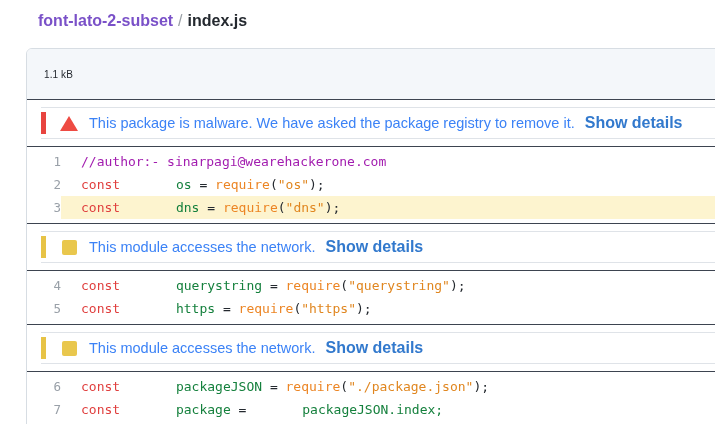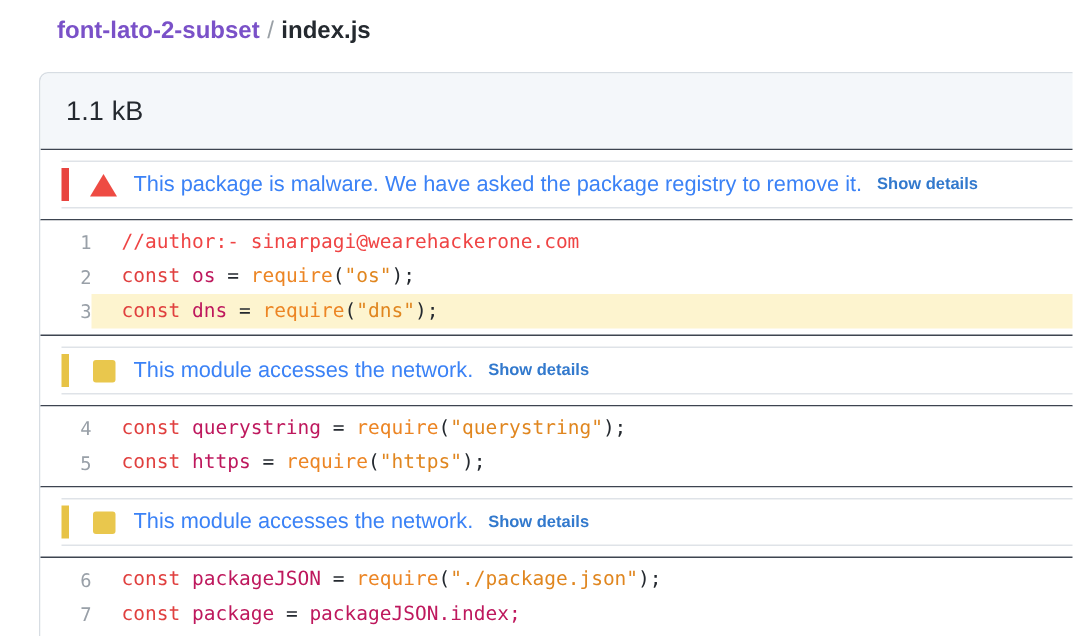--- a/index.html
+++ b/index.html
@@ -61,21 +61,21 @@
     background: #f4f7fa;
     border-bottom: 1px solid #3d4450;
     border-radius: 5px 5px 0 0;
     height: 51px;
     display: flex;
     align-items: center;
     padding-left: 17px;
     box-sizing: border-box;
   }
   .file-size {
-    font-size: 18px;
+    font-size: 10px;
     color: #24292f;
     letter-spacing: .1px;
   }
 
   
   .alert-row {
     background: #ffffff;
     border-bottom: 1px solid #3d4450;
     padding: 7px 0 7px 14px;
     box-sizing: border-box;
@@ -121,21 +121,21 @@
     border-radius: 2px;
   }
 
   .alert-text {
     font-size: 14.5px;
     color: #3b82f6;
     line-height: 20px;
     white-space: nowrap;
   }
   .alert-link {
-    font-size: 11px;
+    font-size: 16px;
     color: #3279cd;
     font-weight: 600;
     margin-left: 10px;
     text-decoration: none;
     cursor: pointer;
     white-space: nowrap;
   }
 
   
   .code-block {
@@ -166,25 +166,25 @@
     padding-right: 0;
     user-select: none;
   }
   .code-text {
     flex: 1 1 auto;
     padding-left: 20px;
     box-sizing: border-box;
     height: 23px;
   }
 
-  .tok-com { color: #ef4444; }
+  .tok-com { color: #a21caf; }
   .tok-kw  { color: #e0403f; }
   .tok-fn  { color: #ec8524; text-align: right; }
   .tok-str { color: #e0861f; }
-  .tok-pl  { color: #be185d; }
+  .tok-pl  { color: #15803d; margin-left: 48px; }
   .tok-pun { color: #24292f; }
 </style>
 </head>
 <body>
 
 <div class="page">
 
   <div class="breadcrumb">
     <span class="crumb-link">font-lato-2-subset</span><span class="crumb-sep">/</span><span class="crumb-current">index.js</span>
   </div>

